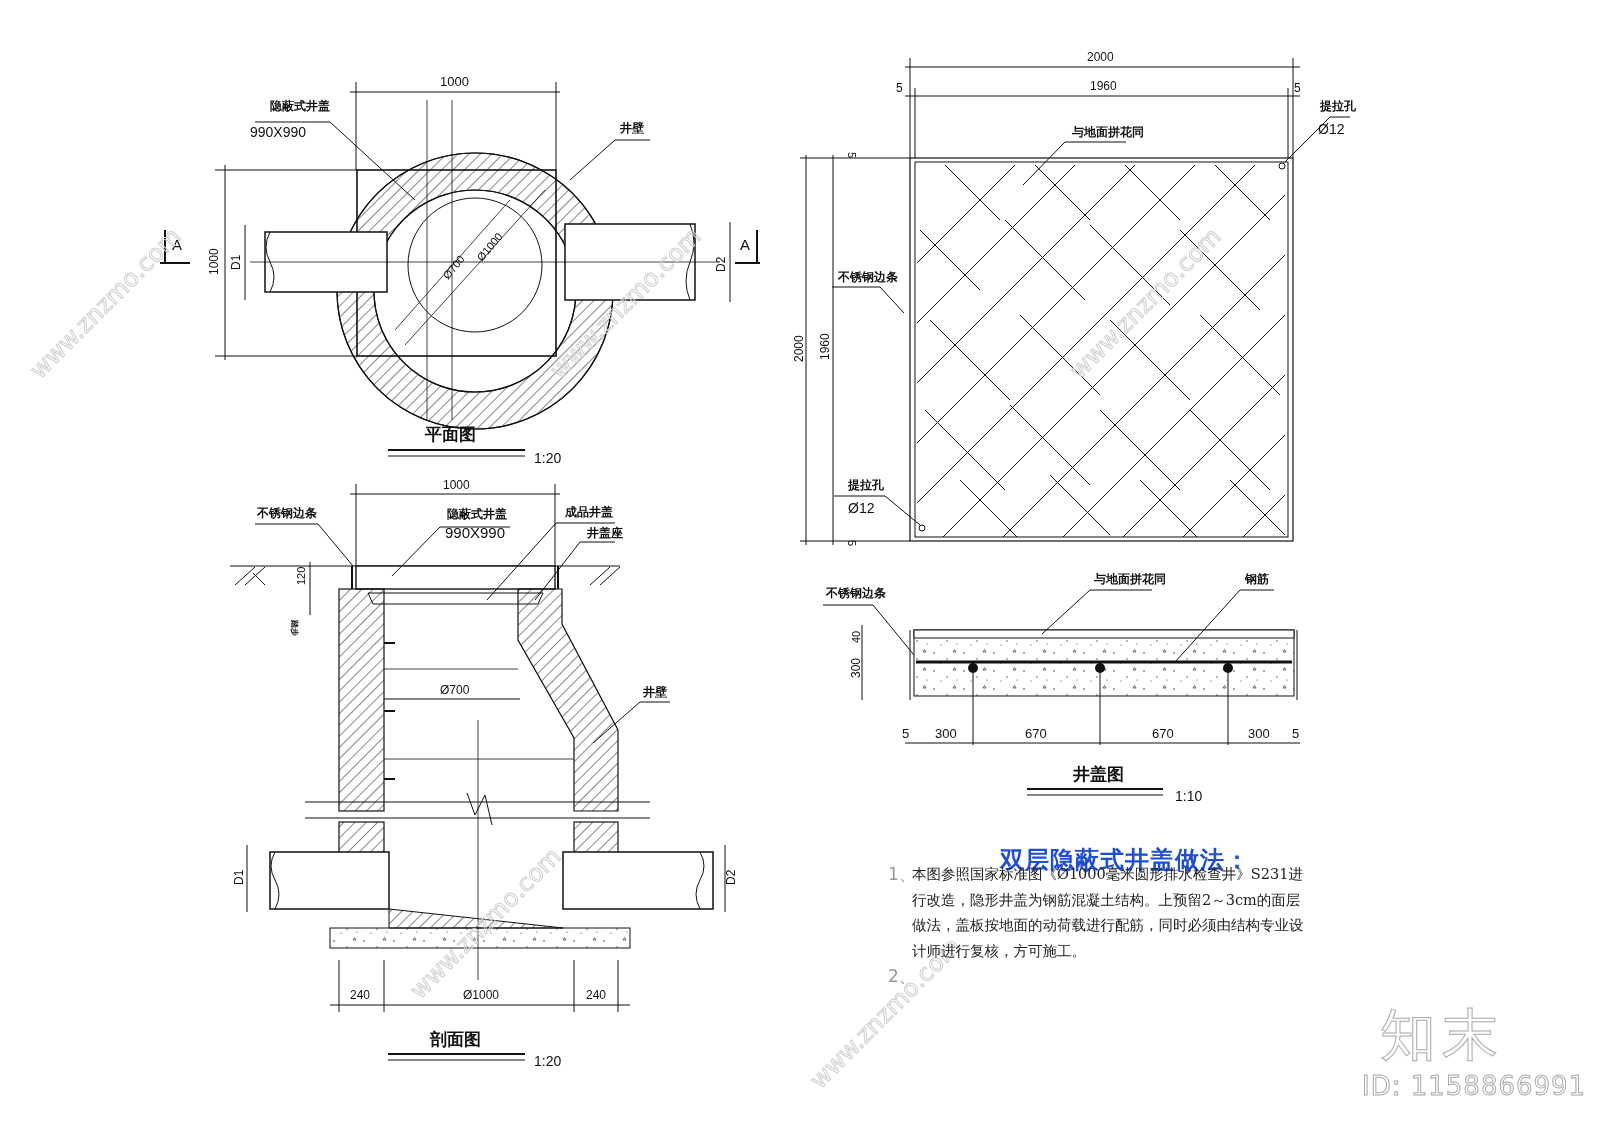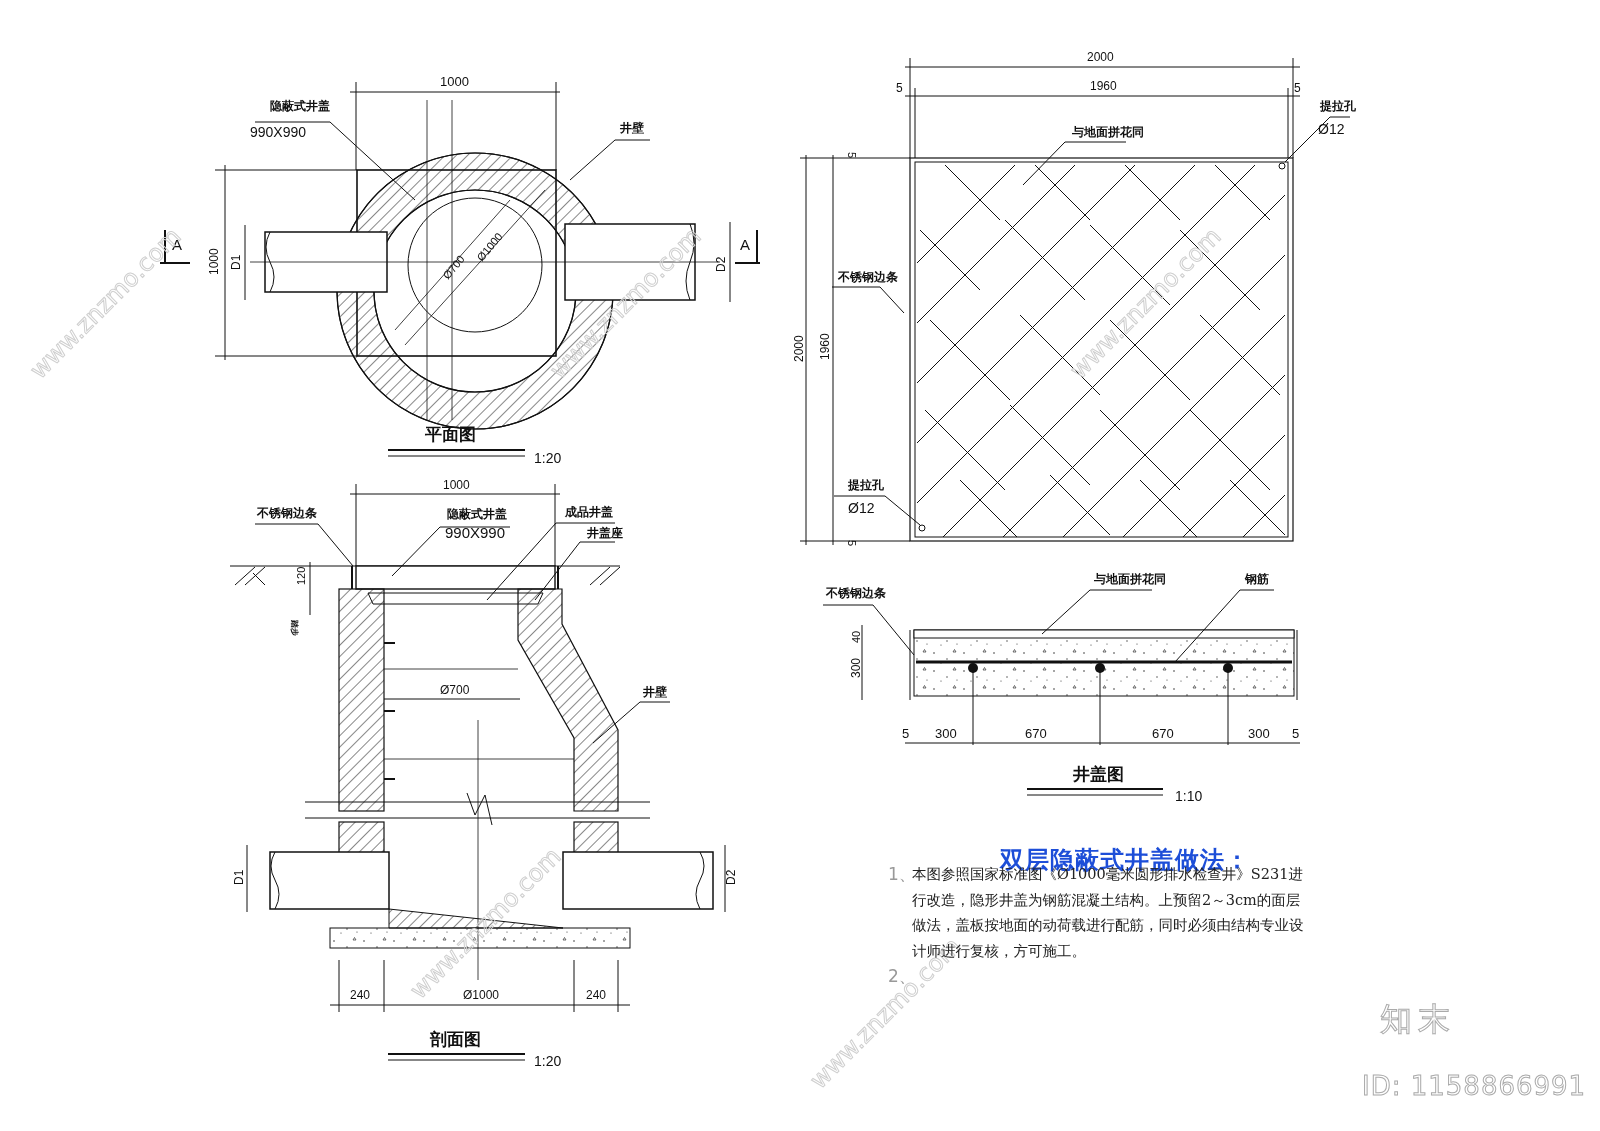--- a/index.html
+++ b/index.html
@@ -4,21 +4,21 @@
 <style>
   html,body{margin:0;padding:0;background:#fff;}
   body{width:1600px;height:1131px;position:relative;overflow:hidden;font-family:"DejaVu Sans",sans-serif;}
   svg{position:absolute;left:0;top:0;}
   .t{font-family:"Liberation Sans Narrow","Liberation Sans",sans-serif;fill:#111;}
   .cn{font-family:"DejaVu Sans",sans-serif;fill:#111;font-weight:bold;}
   .notes{position:absolute;left:888px;top:862px;width:420px;font-family:"DejaVu Serif",serif;font-size:14.5px;line-height:25.5px;color:#222;}
   .notes .item{position:relative;padding-left:24px;}
   .notes .num{position:absolute;left:0;color:#999;font-family:"DejaVu Sans",sans-serif;font-size:17px;}
   .notes-title{position:absolute;left:1000px;top:816px;font-family:"DejaVu Serif",serif;font-size:24px;font-weight:bold;color:#1d4ed8;letter-spacing:1px;margin-top:28px;}
-  .wm-logo{position:absolute;left:1380px;top:998px;font-size:32px;font-family:Liberation Mono, monospace;color:transparent;-webkit-text-stroke:1px #aaa;letter-spacing:6px;}
+  .wm-logo{position:absolute;left:1380px;top:998px;font-size:56px;font-family:Liberation Mono, monospace;color:transparent;-webkit-text-stroke:1px #aaa;letter-spacing:6px;}
   .wm-id{position:absolute;left:1362px;top:1071px;font-size:26px;font-family:"DejaVu Sans",sans-serif;color:transparent;-webkit-text-stroke:1px #aaa;letter-spacing:1px;}
 </style>
 </head>
 <body>
 
 <svg width="1600" height="1131" viewBox="0 0 1600 1131">
   <defs>
     <pattern id="hatch" width="8" height="8" patternUnits="userSpaceOnUse" patternTransform="rotate(45)">
       <line x1="0" y1="0" x2="0" y2="8" stroke="#111" stroke-width="1"></line>
     </pattern>

